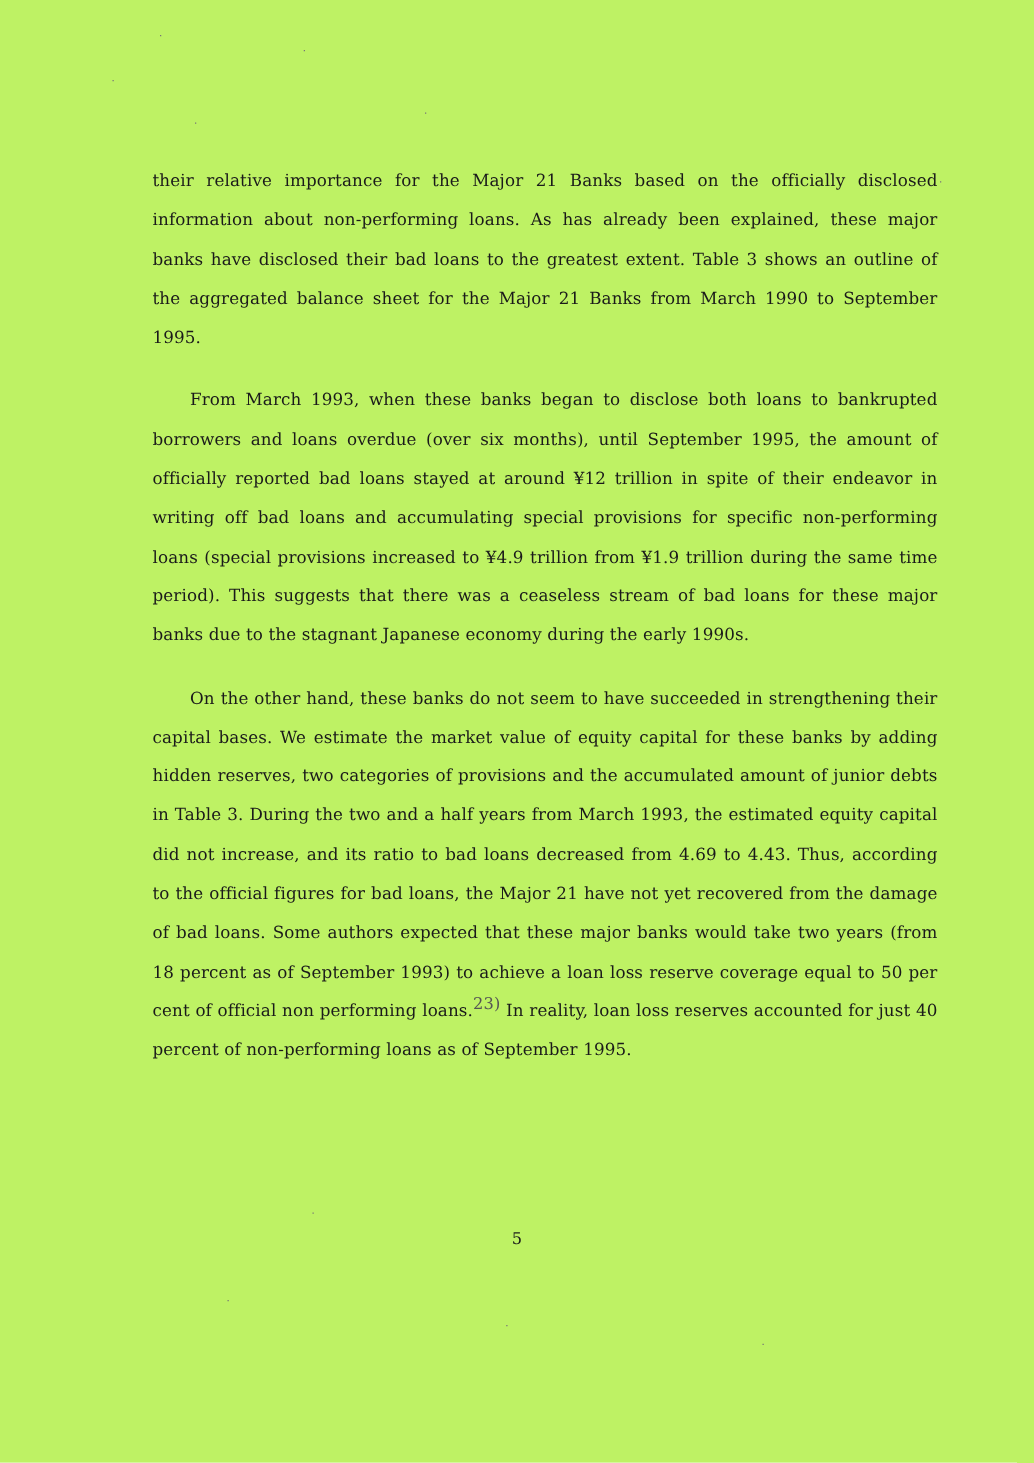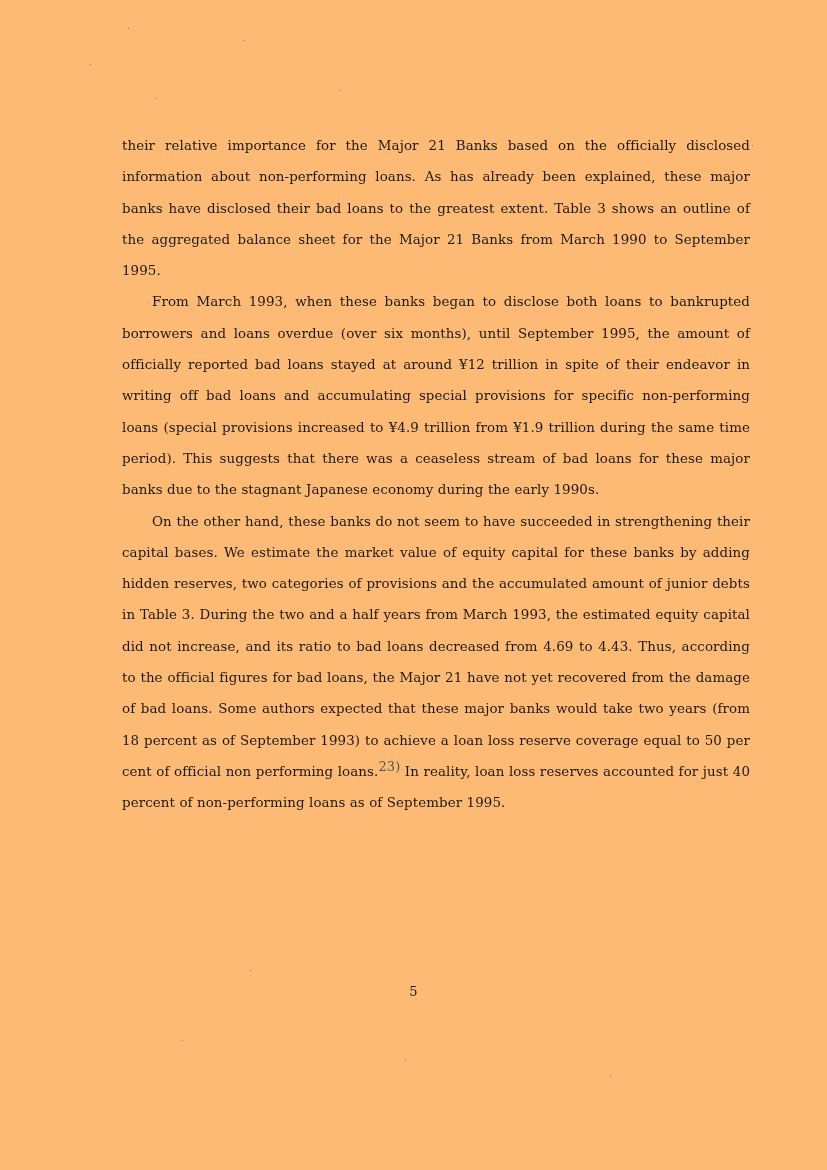--- a/index.html
+++ b/index.html
@@ -1,29 +1,29 @@
 <!DOCTYPE html>
 <html><head>
   <meta charset="utf-8">
   <style>
     html, body { margin: 0; padding: 0; background: #ffffff; }
     body { width: 827px; height: 1170px; position: relative; overflow: hidden; }
     .page {
       position: absolute; left: 0; top: 0; width: 827px; height: 1170px;
-      background: #fdba74; color: #1a1a1a;
+      background: #bef264; color: #1a1a1a;
       font-family: "DejaVu Serif", serif;
     }
     .body-text {
       position: absolute; left: 122px; top: 130px; width: 628px;
       font-size: 13.4px; line-height: 31.3px;
       text-align: justify;
       letter-spacing: 0.1px;
     }
     .para { margin: 0; }
-    .para.indent { text-indent: 30px; }
+    .para.indent { text-indent: 30px; margin-top: 19px; }
     sup.fn { font-size: 13px; vertical-align: super; line-height: 0; color: #555; }
     .page-number {
       position: absolute; left: 0; width: 827px; top: 984px; text-align: center;
       font-size: 13px; font-family: "DejaVu Serif", serif;
     }
     .speck { position: absolute; width: 1px; height: 1px; background: #777; }
   </style>
 </head>
 <body>
 

